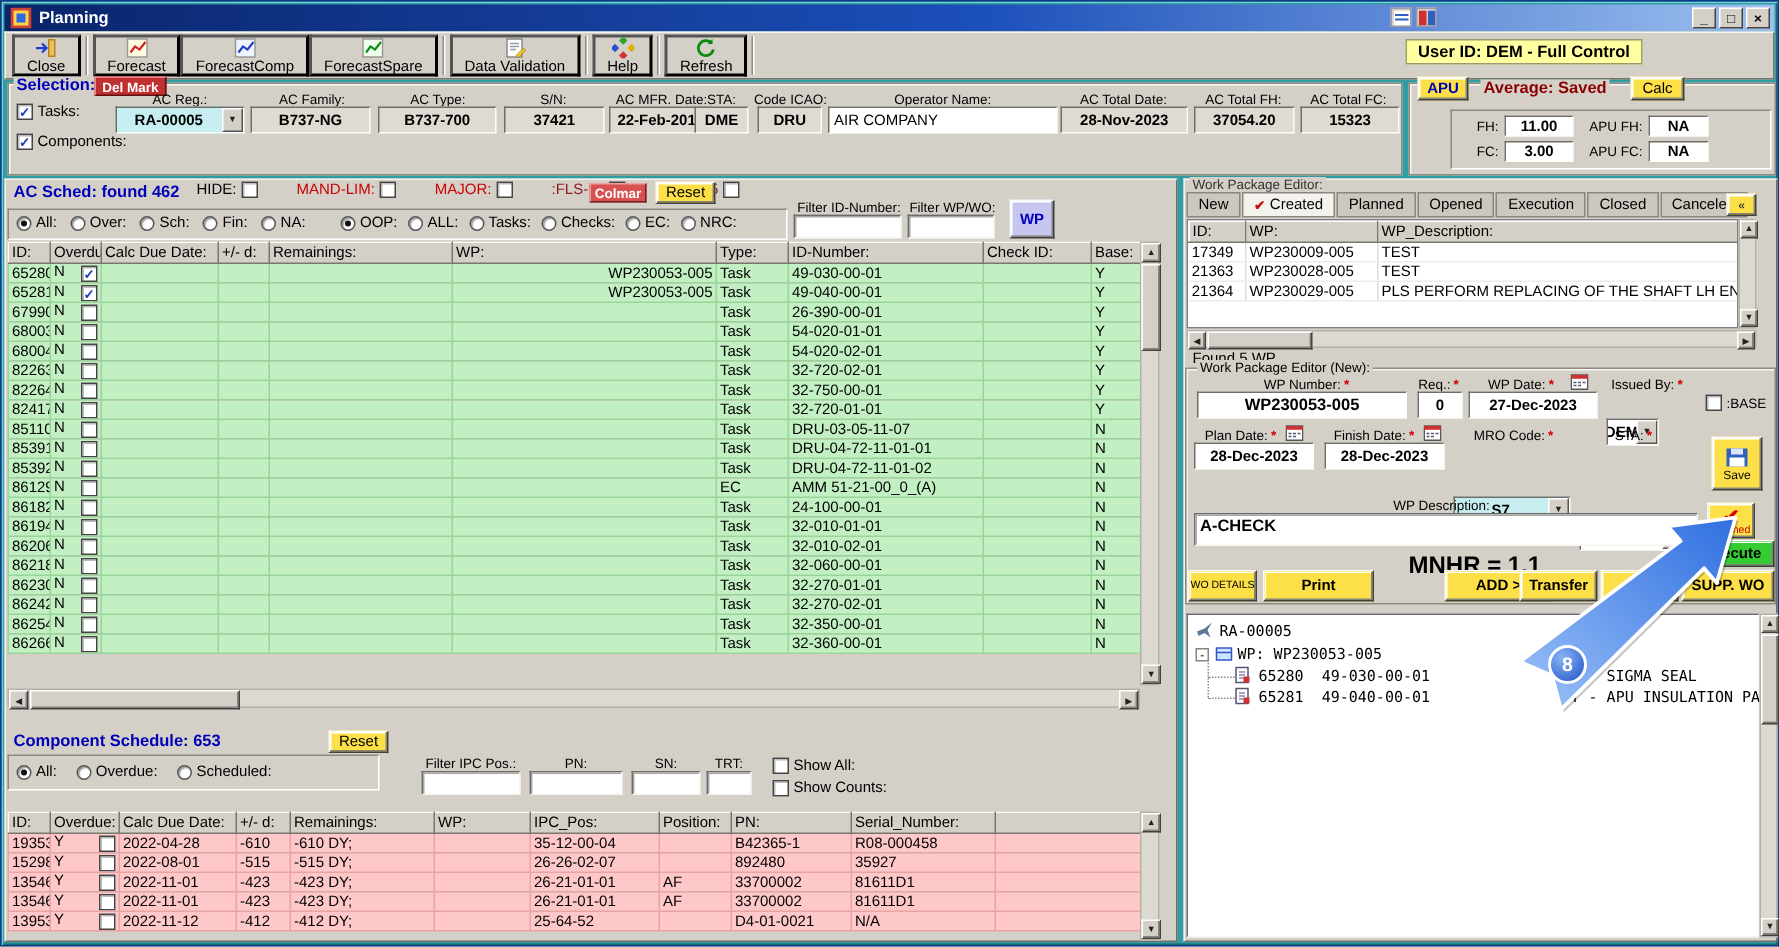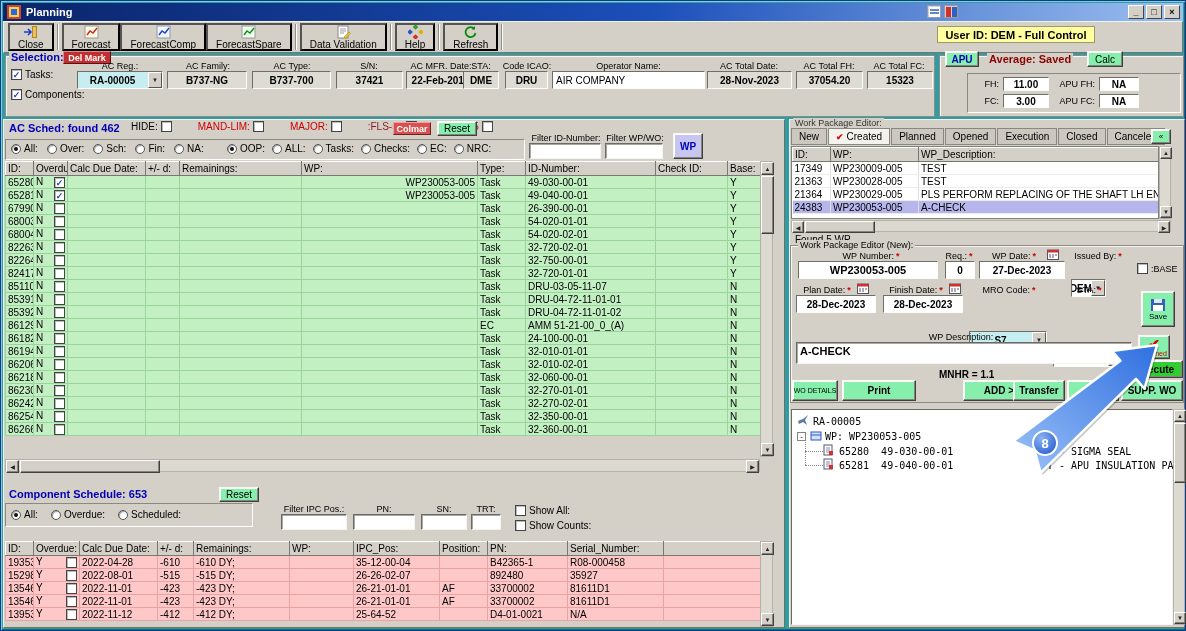--- a/index.html
+++ b/index.html
@@ -18,21 +18,21 @@
 .banner{background:#ffffa0;border:1px solid #9a9a70;font-weight:bold;display:flex;align-items:center;justify-content:center;font-size:11px}
 .panel{background:#d4d0c8;border:1px solid;border-color:#f2f1ec #6f6f67 #6f6f67 #f2f1ec}
 .gbox{border:1px solid #8e8b82;box-shadow:inset 1px 1px 0 rgba(255,255,255,.8);background:#d4d0c8}
 .sect{font-weight:bold;color:#0000b8;font-size:11px;white-space:nowrap}
 .slabel{font-size:9px;text-align:center;white-space:nowrap;overflow:hidden}
 .val{border:1px solid;border-color:#6e6e66 #fcfcf8 #fcfcf8 #6e6e66;background:#dedbd2;display:flex;align-items:center;justify-content:center;font-weight:bold;font-size:10px;overflow:hidden;white-space:nowrap}
 .val.white{background:#fff;justify-content:flex-start;padding-left:3px}
 .cyan{background:#c6eef0}
 .combo{position:relative;padding-right:15px}
 .carrow{position:absolute;right:0;top:0;bottom:0;width:14px;background:#d4d0c8;border:1px solid;border-color:#fff #555 #555 #fff;display:flex;align-items:center;justify-content:center;font-size:6px;color:#222}
-.btn{background:#86efac;border:1px solid #404040;border-top-color:#f8f8f4;border-left-color:#f8f8f4;box-shadow:inset -1px -1px 0 #84847c,inset 1px 1px 0 #fff;display:flex;align-items:center;justify-content:center;font-size:10px;white-space:nowrap;overflow:hidden}
+.btn{background:#fde047;border:1px solid #404040;border-top-color:#f8f8f4;border-left-color:#f8f8f4;box-shadow:inset -1px -1px 0 #84847c,inset 1px 1px 0 #fff;display:flex;align-items:center;justify-content:center;font-size:10px;white-space:nowrap;overflow:hidden}
 .inp{background:#fff;border:1px solid;border-color:#6a6a6a #f4f4f0 #f4f4f0 #6a6a6a;box-shadow:inset 1px 1px 0 #a8a8a0}
 .cb{display:inline-block;width:11px;height:11px;background:#fff;border:1px solid #444;box-shadow:inset 1px 1px 0 #bbb;font-size:9px;line-height:10px;text-align:center;font-weight:bold;color:#1f3fbf}
 .rd{display:inline-block;width:10px;height:10px;border-radius:50%;background:#fff;border:1px solid #555;box-shadow:inset 1px 1px 1px #999;position:relative}
 .rd.sel::after{content:"";position:absolute;left:2px;top:2px;width:4px;height:4px;border-radius:50%;background:#111}
 .rw{display:inline-flex;align-items:center;gap:3px;font-size:10px;white-space:nowrap}
 .grid{border-collapse:collapse;table-layout:fixed;font-size:10px}
 .grid th{background:#d4d0c8;border:1px solid;border-color:#fff #78786e #78786e #fff;font-weight:normal;text-align:left;padding:0 2px;height:14px;overflow:hidden;white-space:nowrap}
 .grid td{padding:0 2px;height:13px;overflow:hidden;white-space:nowrap}
 .green td{background:#c3f0c3;border:1px solid #9ad49a}
 .pink td{background:#ffc8c8;border:1px solid #e8a4a4}
@@ -769,25 +769,20 @@
           <tr>
             <td>21363</td>
             <td>WP230028-005</td>
             <td>TEST</td>
           </tr>
           <tr>
             <td>21364</td>
             <td>WP230029-005</td>
             <td>PLS PERFORM REPLACING OF THE SHAFT LH ENG</td>
           </tr>
-          <tr class="selrow">
-            <td>24383</td>
-            <td>WP230053-005</td>
-            <td>A-CHECK</td>
-          </tr>
         </tbody>
     </table>
   </div>
   <div class="sbar abs" style="left:1158px;top:145px;width:12px;height:73px">
     <span class="sbtn" style="left:0;top:0;width:12px;height:12px">▲</span>
     <span class="sbtn" style="left:0;bottom:0;width:12px;height:12px">▼</span>
   </div>
   <div class="sbar abs" style="left:790px;top:219px;width:380px;height:12px">
     <span class="sbtn" style="left:0;top:0;width:12px;height:12px">◀</span>
     <span class="sthumb" style="left:13px;top:0;width:70px;height:12px"></span>
@@ -863,21 +858,21 @@
 
   <span class="lbl9 abs" style="left:900px;top:331px;width:120px;text-align:center">WP Description:</span>
   <div class="inp abs" style="left:795px;top:341px;width:336px;height:22px;font-weight:bold;font-size:11px;padding:2px 3px">A-CHECK</div>
 
   <button class="btn abs" style="left:1137px;top:334px;width:32px;height:24px;flex-direction:column">
     <span style="color:#dd0000;font-size:14px;font-weight:bold;line-height:12px">✔</span>
     <span style="font-size:7px;color:#cc0000">Planned</span>
   </button>
   <button class="btn abs" style="left:1126px;top:359px;width:56px;height:18px;background:#33cc33;font-weight:bold">Execute</button>
 
-  <span class="abs" style="left:938px;top:368px;font-weight:bold;font-size:10px">MNHR = 1.1</span>
+  <span class="abs" style="left:938px;top:368px;font-weight:bold;font-size:16px">MNHR = 1.1</span>
   <button class="btn abs" style="left:791px;top:379px;width:46px;height:21px;font-size:7px">WO DETAILS</button>
   <button class="btn abs" style="left:841px;top:379px;width:74px;height:21px;font-weight:bold">Print</button>
   <button class="btn abs" style="left:962px;top:379px;width:72px;height:21px;font-weight:bold">ADD &gt;</button>
   <button class="btn abs" style="left:1012px;top:379px;width:52px;height:21px;font-weight:bold">Transfer</button>
   <button class="btn abs" style="left:1066px;top:379px;width:52px;height:21px"></button>
   <button class="btn abs" style="left:1120px;top:379px;width:62px;height:21px;font-weight:bold">SUPP. WO</button>
 
   <div class="abs" style="left:790px;top:408px;width:382px;height:216px;background:#fff;border:1px solid;border-color:#6a6a6a #f4f4f0 #f4f4f0 #6a6a6a"></div>
   <div class="abs dotv" style="left:804px;top:439px;height:25px"></div>
   <div class="abs doth" style="left:804px;top:450px;width:18px"></div>

